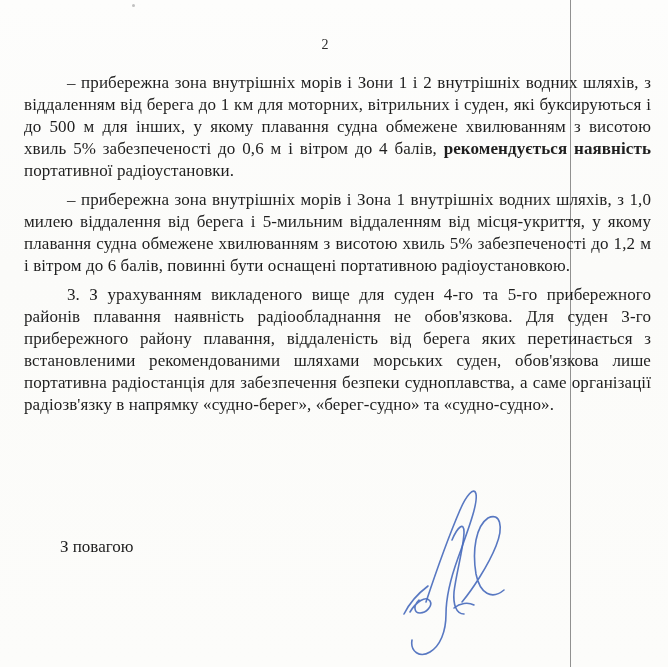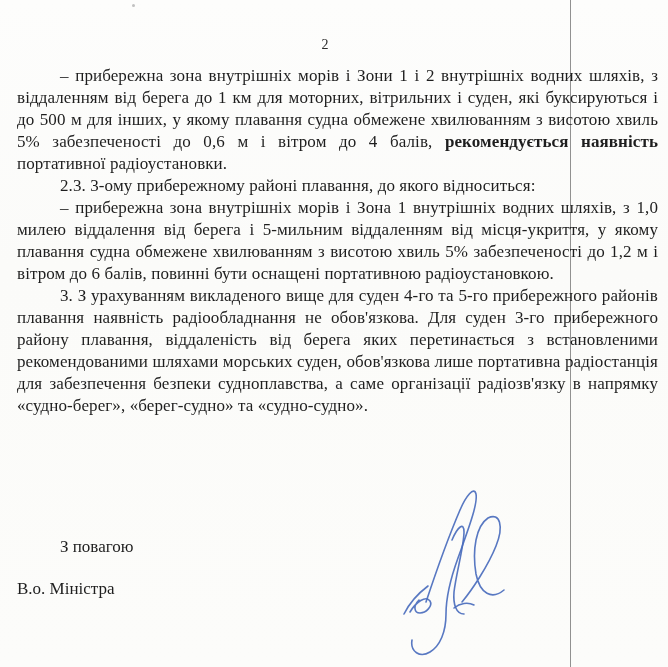--- a/index.html
+++ b/index.html
@@ -43,21 +43,21 @@
   .doc-body{
     position:absolute;
     top:65px; left:17px;
     width:641px;
     font-size:17px;
     line-height:22px;
     text-align:justify;
     letter-spacing:.1px;
   }
   .doc-body p{
-    margin:0;
+    margin:7px;
     text-indent:43px;
   }
   .doc-body b{font-weight:bold;}
   .salutation{
     position:absolute;
     top:537px; left:60px;
     font-size:17px;
   }
   .sign-row{
     position:absolute;
@@ -86,29 +86,27 @@
 
 <div class="page">
 
   <div class="scan-fold-line"></div>
   <div class="scan-speck"></div>
 
   <div class="page-number">2</div>
 
   <div class="doc-body">
     <p><span>– прибережна зона внутрішніх морів і Зони 1 і 2 внутрішніх водних шляхів, з віддаленням від берега до 1 км для моторних, вітрильних і суден, які буксируються і до 500 м для інших, у якому плавання судна обмежене хвилюванням з висотою хвиль 5% забезпеченості до 0,6 м і вітром до 4 балів, </span><b>рекомендується наявність</b><span> портативної радіоустановки.</span></p>
-    <p>2.3. 3-ому прибережному районі плавання, до якого відноситься:</p>
     <p>– прибережна зона внутрішніх морів і Зона 1 внутрішніх водних шляхів, з 1,0 милею віддалення від берега і 5-мильним віддаленням від місця-укриття, у якому плавання судна обмежене хвилюванням з висотою хвиль 5% забезпеченості до 1,2 м і вітром до 6 балів, повинні бути оснащені портативною радіоустановкою.</p>
     <p>3. З урахуванням викладеного вище для суден 4-го та 5-го прибережного районів плавання наявність радіообладнання не обов'язкова. Для суден 3-го прибережного району плавання, віддаленість від берега яких перетинається з встановленими рекомендованими шляхами морських суден, обов'язкова лише портативна радіостанція для забезпечення безпеки судноплавства, а саме організації радіозв'язку в напрямку «судно-берег», «берег-судно» та «судно-судно».</p>
   </div>
 
   <div class="salutation">З повагою</div>
 
   <div class="sign-row">
-    <span>В.о. Міністра</span>
   </div>
 
   <svg class="signature" viewBox="0 0 118 180" xmlns="http://www.w3.org/2000/svg" aria-hidden="true">
 
     <path d="M30,120 C38,96 52,56 64,28 C70,14 78,4 80,12 C82,22 72,48 62,76 C54,98 50,118 50,132 C50,150 44,164 34,170 C24,176 14,170 16,158"></path>
 
     <path d="M56,58 C62,44 68,40 68,50 C68,64 60,92 58,110 C57,122 60,132 68,132"></path>
 
     <path d="M8,132 C14,120 24,110 32,104 M14,130 C20,120 30,113 34,119 C37,124 30,131 24,131 C18,131 17,124 23,118"></path>
 

